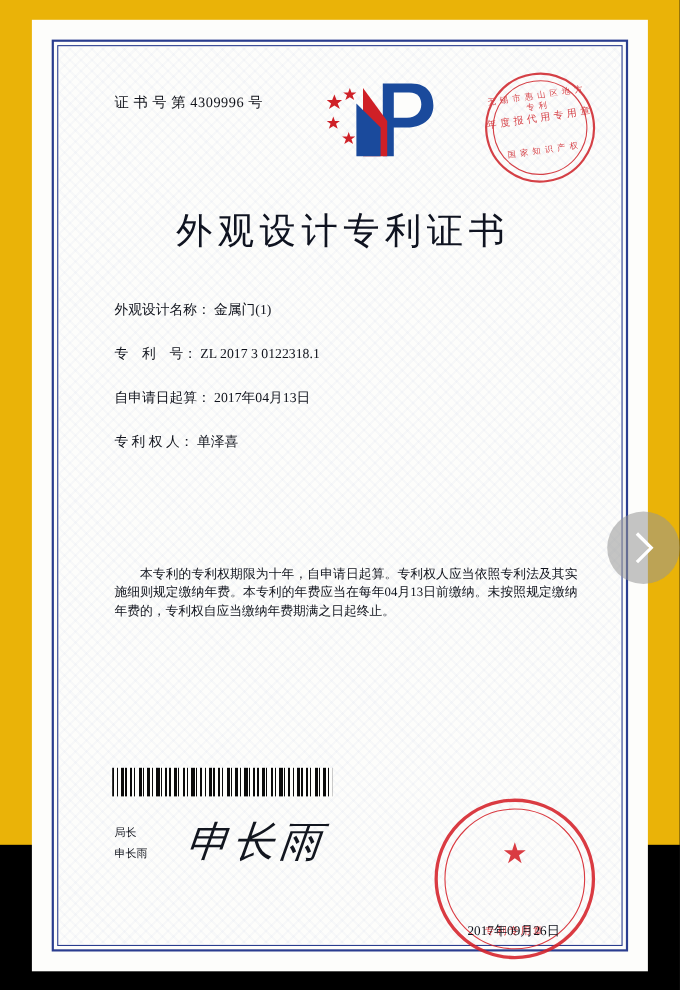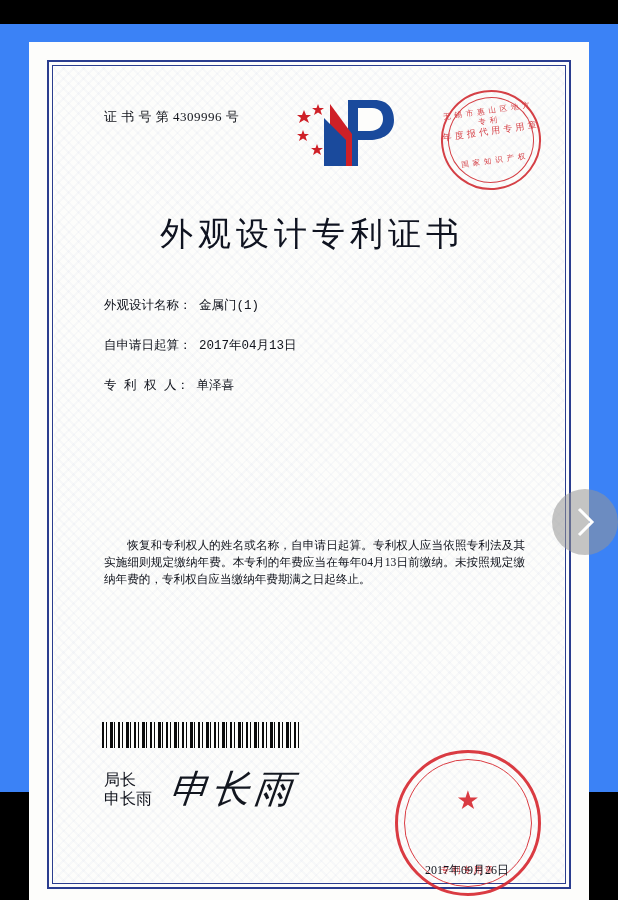--- a/index.html
+++ b/index.html
@@ -10,22 +10,21 @@
   body {
     width: 618px;
     height: 900px;
     overflow: hidden;
     font-family: "Liberation Sans", sans-serif;
   }
   .viewer {
     position: relative;
     width: 618px;
     height: 768px;
-    background: #3b82f6;
-    margin-top: 24px;
+    background: #eab308;
   }
   .certificate {
     position: absolute;
     left: 29px;
     top: 18px;
     width: 560px;
     height: 865px;
     background: #fdfdfb;
     box-sizing: border-box;
   }
@@ -128,21 +127,21 @@
     font-weight: normal;
   }
 
   .fields {
     position: absolute;
     left: 29px;
     top: 215px;
     right: 20px;
     font-size: 12.5px;
     color: #10131c;
-    font-family: Liberation Mono, monospace;
+    font-family: Liberation Serif, serif;
   }
   .field {
     margin-bottom: 23px;
     white-space: nowrap;
   }
   .field .lbl { display: inline-block; }
   .field .val { display: inline-block; }
 
   .body-text {
     position: absolute;
@@ -176,24 +175,24 @@
       #fdfdfb 11px, #fdfdfb 12px,
       #0a0a0a 12px, #0a0a0a 13px,
       #fdfdfb 13px, #fdfdfb 16px
     );
   }
 
   .director {
     position: absolute;
     left: 29px;
     top: 690px;
-    font-size: 16px;
+    font-size: 10px;
     line-height: 19px;
     color: #10131c;
-    font-family: Liberation Mono, monospace;
+    font-family: Liberation Sans, sans-serif;
   }
   .signature {
     position: absolute;
     left: 95px;
     top: 682px;
     font-size: 38px;
     color: #12161f;
     font-family: "Liberation Serif", serif;
     font-style: italic;
     letter-spacing: 4px;
@@ -319,31 +318,35 @@
       </div>
 
       <div class="title">外观设计专利证书</div>
 
       <div class="fields">
         <div class="field">
           <span class="lbl">外观设计名称：</span>
           <span class="val">金属门(1)</span>
         </div>
         <div class="field">
+          <span class="lbl">专　利　号：</span>
+          <span class="val">ZL 2017 3 0122318.1</span>
+        </div>
+        <div class="field">
           <span class="lbl">自申请日起算：</span>
           <span class="val">2017年04月13日</span>
         </div>
         <div class="field">
           <span class="lbl">专 利 权 人：</span>
           <span class="val">单泽喜</span>
         </div>
       </div>
 
       <div class="body-text">
-        <p>恢复和专利权人的姓名或名称，自申请日起算。专利权人应当依照专利法及其实施细则规定缴纳年费。本专利的年费应当在每年04月13日前缴纳。未按照规定缴纳年费的，专利权自应当缴纳年费期满之日起终止。</p>
+        <p>本专利的专利权期限为十年，自申请日起算。专利权人应当依照专利法及其实施细则规定缴纳年费。本专利的年费应当在每年04月13日前缴纳。未按照规定缴纳年费的，专利权自应当缴纳年费期满之日起终止。</p>
       </div>
 
       <div class="barcode"></div>
 
       <div class="director">
         <div>局长</div>
         <div>申长雨</div>
       </div>
 
       <div class="signature">申长雨</div>

